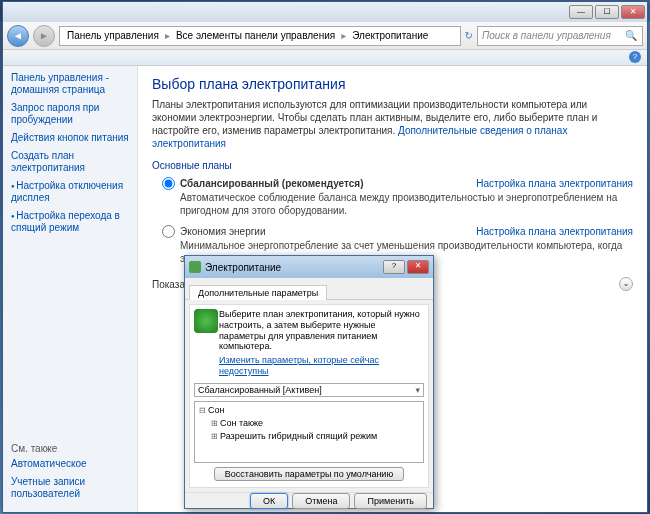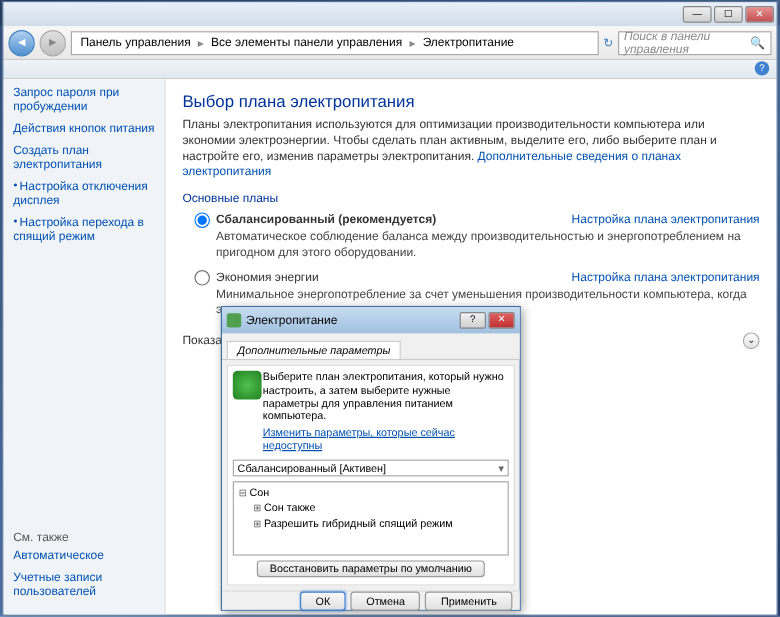--- a/index.html
+++ b/index.html
@@ -14,21 +14,21 @@
 .titlebar { height: 20px; background: linear-gradient(#e8f0f8, #d0dce8); display: flex; justify-content: flex-end; align-items: center; padding-right: 2px; gap: 2px; }
 .winbtn { width: 24px; height: 14px; background: linear-gradient(#f0f0f0, #d0d0d0); border: 1px solid #888; border-radius: 2px; font-size: 8px; text-align: center; line-height: 12px; cursor: pointer; }
 .winbtn.close { background: linear-gradient(#e89090, #c05050); color: #fff; }
 
 .navbar { height: 28px; background: linear-gradient(#f8f8f8, #e8e8e8); border-bottom: 1px solid #ccc; display: flex; align-items: center; padding: 0 4px; gap: 4px; }
 .navbtn { width: 22px; height: 22px; border-radius: 50%; background: linear-gradient(#b0d0f0, #5090d0); border: 1px solid #4080c0; display: flex; align-items: center; justify-content: center; color: #fff; font-size: 10px; cursor: pointer; }
 .navbtn.fwd { background: linear-gradient(#e0e0e0, #c0c0c0); border-color: #aaa; color: #888; }
 .breadcrumb { flex: 1; height: 20px; background: #fff; border: 1px solid #aaa; display: flex; align-items: center; font-size: 10px; color: #000; padding: 0 4px; }
 .breadcrumb span { margin: 0 3px; }
 .bc-sep { color: #888; }
-.search { width: 128px; height: 20px; background: #fff; border: 1px solid #aaa; font-size: 10px; color: #888; padding: 0 4px; display: flex; align-items: center; font-style: italic; }
+.search { width: 166px; height: 20px; background: #fff; border: 1px solid #aaa; font-size: 10px; color: #888; padding: 0 4px; display: flex; align-items: center; font-style: italic; }
 .search-ic { margin-left: auto; color: #4080c0; font-style: normal; }
 
 .toolbar { height: 16px; background: linear-gradient(#f0f4f8, #e0e8f0); border-bottom: 1px solid #ccc; display: flex; justify-content: flex-end; padding-right: 6px; }
 .help-ic { width: 12px; height: 12px; background: #4080d0; color: #fff; border-radius: 50%; font-size: 8px; text-align: center; line-height: 12px; margin-top: 1px; }
 
 .content { flex: 1; display: flex; overflow: hidden; background: #fff; }
 
 .sidebar { width: 135px; background: #f0f4f8; border-right: 1px solid #e0e0e0; padding: 6px 8px; font-size: 10px; display: flex; flex-direction: column; }
 .sb-link { color: #0050b0; margin-bottom: 6px; cursor: pointer; line-height: 1.2; }
 .sb-bullet::before { content: "● "; font-size: 6px; vertical-align: middle; }
@@ -52,21 +52,21 @@
 .expander-btn { margin-left: auto; width: 14px; height: 14px; border: 1px solid #aaa; border-radius: 50%; text-align: center; font-size: 8px; line-height: 12px; background: linear-gradient(#fff,#e0e0e0); cursor: pointer; }
 
 
 .dialog { position: absolute; left: 184px; top: 255px; width: 250px; height: 254px; background: #f0f0f0; border: 1px solid #4070a0; box-shadow: 2px 2px 8px rgba(0,0,0,0.4); display: flex; flex-direction: column; }
 .dlg-title { height: 22px; background: linear-gradient(#c8dcf0, #a0c0e0); display: flex; align-items: center; padding: 0 4px; font-size: 10px; }
 .dlg-ic { width: 12px; height: 12px; background: #50a050; border-radius: 2px; margin-right: 4px; }
 .dlg-right { margin-left: auto; display: flex; gap: 2px; }
 .dlg-btn { width: 22px; height: 14px; border: 1px solid #888; background: linear-gradient(#f0f0f0,#d0d0d0); font-size: 8px; text-align: center; border-radius: 2px; cursor: pointer; }
 .dlg-btn.close { background: linear-gradient(#e06060,#c03030); color: #fff; }
 
-.dlg-tabs { height: 22px; background: #f0f0f0; padding: 3px 4px 0; border-bottom: 1px solid #ccc; font-style: italic; }
+.dlg-tabs { height: 22px; background: #f0f0f0; padding: 3px 4px 0; border-bottom: 1px solid #ccc; }
 .dlg-tab { display: inline-block; background: #fff; border: 1px solid #ccc; border-bottom: none; padding: 2px 8px; font-size: 9px; position: relative; top: 1px; }
 
 .dlg-body { flex: 1; background: #fff; margin: 4px; border: 1px solid #ddd; padding: 4px; font-size: 9px; overflow: hidden; display: flex; flex-direction: column; }
 .dlg-info { display: flex; gap: 1px; margin-bottom: 4px; }
 .dlg-info-ic { width: 24px; height: 24px; background: radial-gradient(circle,#50c050,#208020); border-radius: 4px; flex-shrink: 0; }
 .dlg-info-txt { line-height: 1.2; }
 .dlg-info-txt a { color: #0050b0; text-decoration: underline; cursor: pointer; display: inline-block; margin-top: 3px; }
 
 .dlg-combo { border: 1px solid #aaa; background: #fff; padding: 1px 3px; font-size: 9px; margin: 2px 0 4px; display: flex; cursor: pointer; }
 .dlg-combo::after { content: "▾"; margin-left: auto; color: #666; }
@@ -121,20 +121,21 @@
     </div>
   </div>
 
   <div class="toolbar">
     <div class="help-ic">?</div>
   </div>
 
   <div class="content">
 
     <div class="sidebar">
+      <div class="sb-link">Панель управления - домашняя страница</div>
       <div class="sb-link">Запрос пароля при пробуждении</div>
       <div class="sb-link">Действия кнопок питания</div>
       <div class="sb-link">Создать план электропитания</div>
       <div class="sb-link sb-bullet">Настройка отключения дисплея</div>
       <div class="sb-link sb-bullet">Настройка перехода в спящий режим</div>
       <div class="sb-footer">
         <div class="sb-head">См. также</div>
         <div class="sb-link">Автоматическое</div>
         <div class="sb-link">Учетные записи пользователей</div>
       </div>

